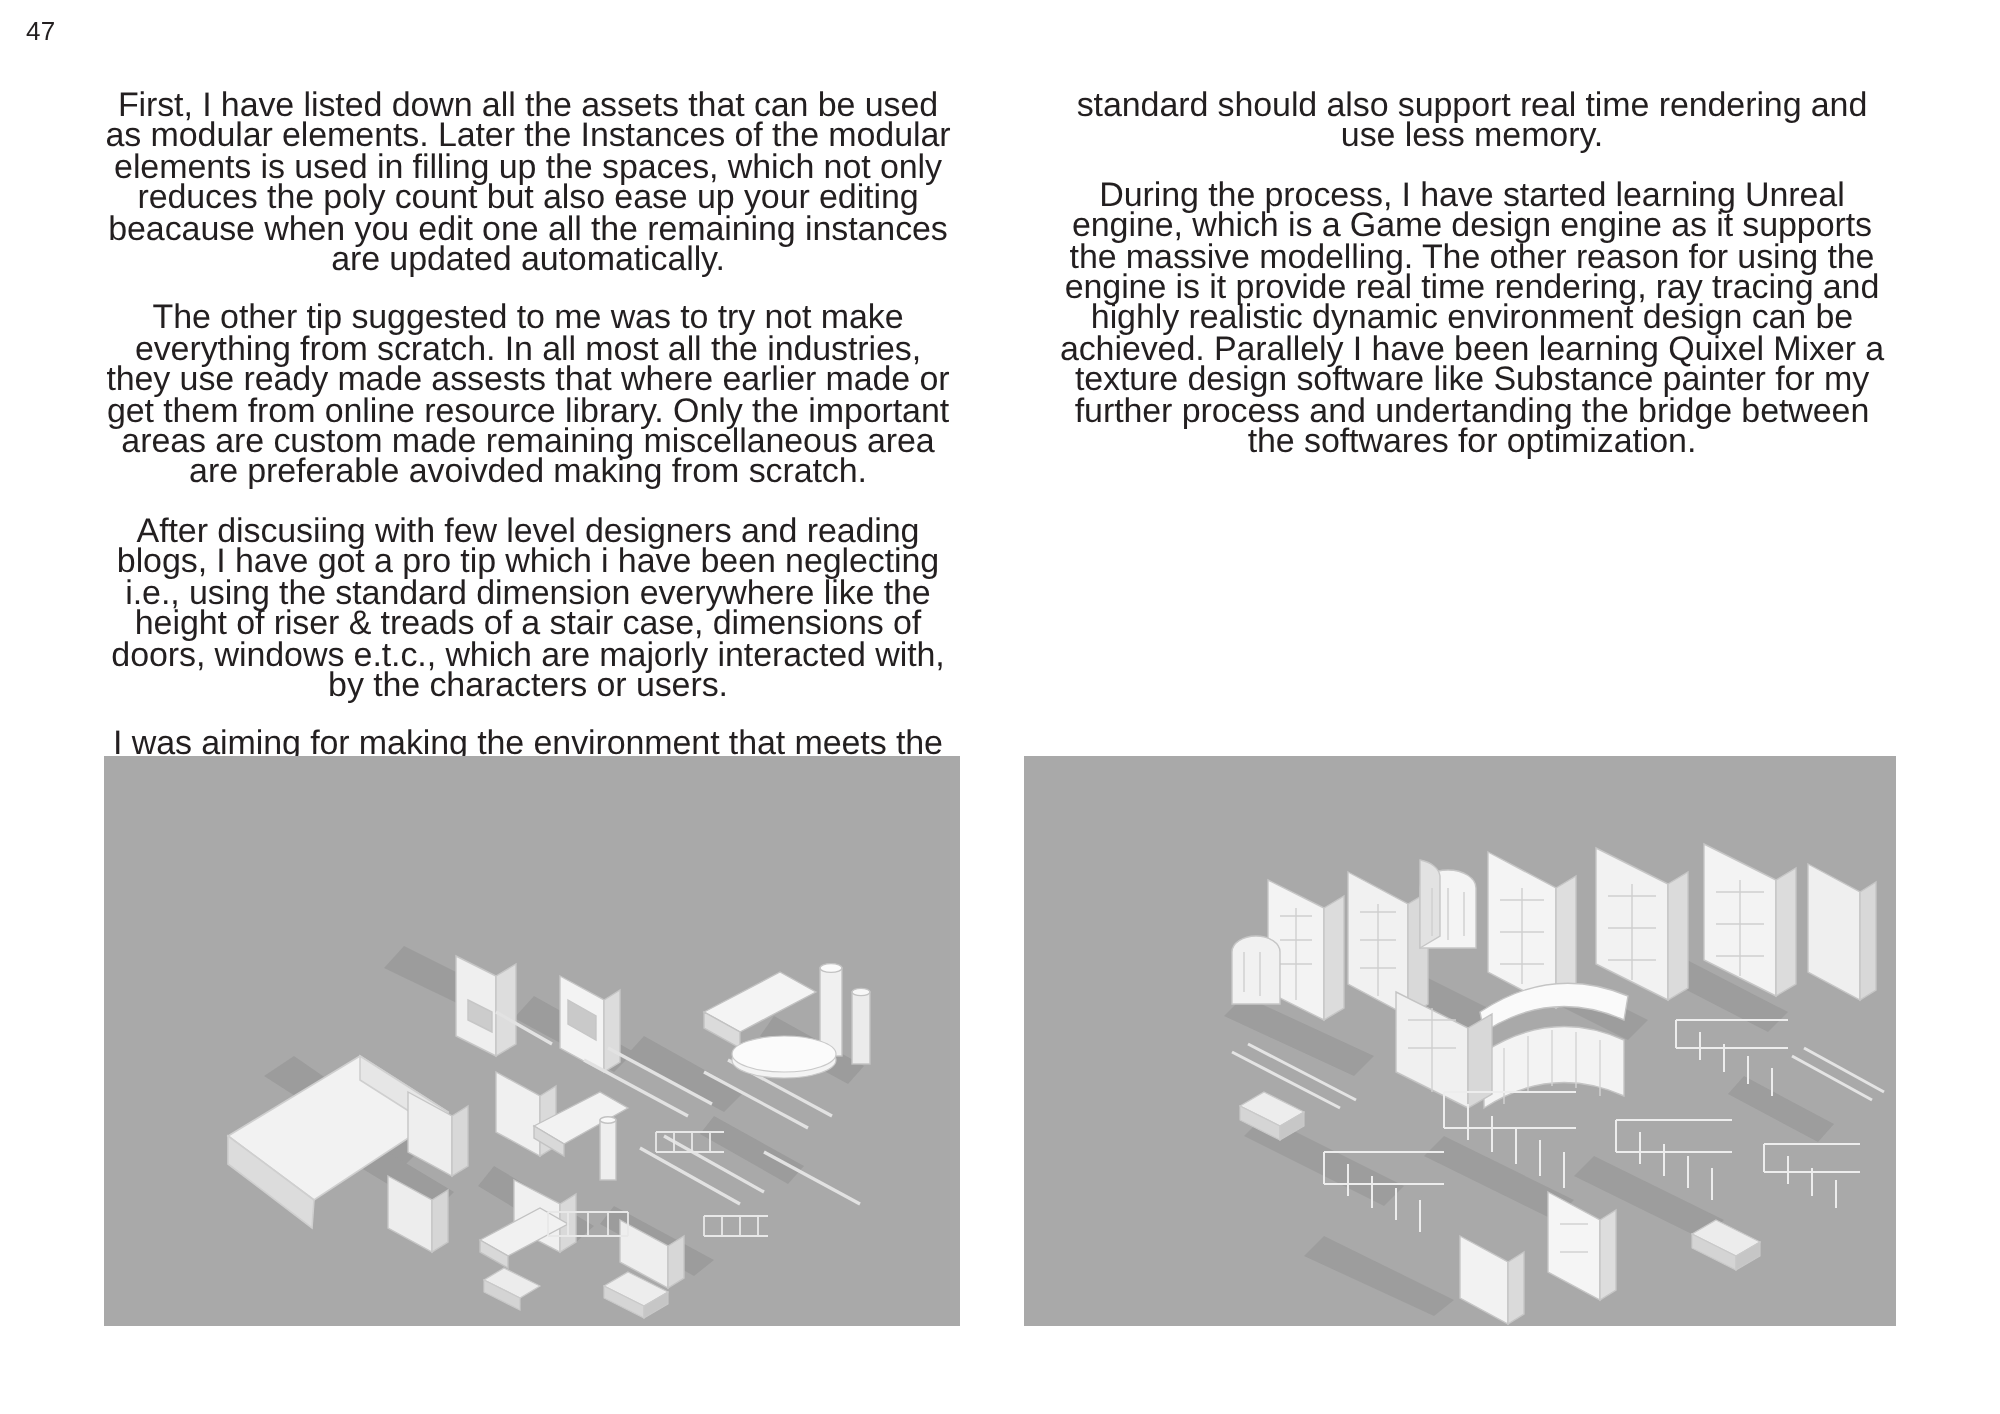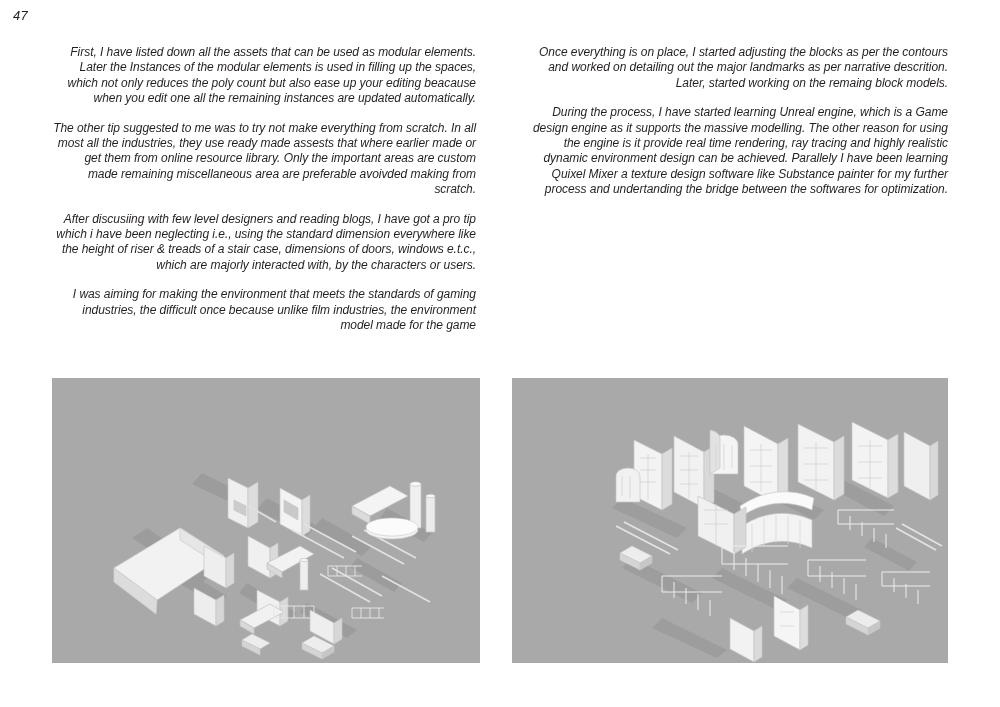--- a/index.html
+++ b/index.html
@@ -12,21 +12,20 @@
     background: #ffffff;
     font-family: "Liberation Sans", sans-serif;
     color: #231f20;
     overflow: hidden;
   }
   .page {
     position: relative;
     width: 1000px;
     height: 578px;
     box-sizing: border-box;
-    font-style: italic;
   }
   .page-number {
     position: absolute;
     left: 13px;
     top: 8px;
     font-size: 13px;
     color: #231f20;
     letter-spacing: 0.2px;
   }
   .columns {
@@ -35,24 +34,24 @@
     top: 45px;
     width: 896px;
     display: flex;
     gap: 48px;
   }
   .col {
     width: 424px;
   }
   .col p {
     margin: 0 0 14px 0;
-    font-size: 12px;
+    font-size: 17px;
     line-height: 15.4px;
     color: #231f20;
-    text-align: right;
+    text-align: center;
     letter-spacing: -0.05px;
   }
   .col p:last-child {
     margin-bottom: 0;
   }
   .figures {
     position: absolute;
     left: 0;
     top: 378px;
     width: 1000px;
@@ -89,21 +88,21 @@
   <div class="page-number">47</div>
 
   <div class="columns">
     <div class="col">
       <p>First, I have listed down all the assets that can be used as modular elements. Later the Instances of the modular elements is used in filling up the spaces, which not only reduces the poly count but also ease up your editing beacause when you edit one all the remaining instances are updated automatically.</p>
       <p>The other tip suggested to me was to try not make everything from scratch. In all most all the industries, they use ready made assests that where earlier made or get them from online resource library. Only the important areas are custom made remaining miscellaneous area are preferable avoivded making from scratch.</p>
       <p>After discusiing with few level designers and reading blogs, I have got a pro tip which i have been neglecting i.e., using the standard dimension everywhere like the height of riser &amp; treads of a stair case, dimensions of doors, windows e.t.c., which are majorly interacted with, by the characters or users.</p>
       <p>I was aiming for making the environment that meets the standards of gaming industries, the difficult once because unlike film industries, the environment model made for the game</p>
     </div>
     <div class="col">
-      <p>Once everything is on place, I started adjusting the blocks as per the contours and worked on detailing out the major landmarks as per narrative descrition. Later, started working on the remaing block models.</p>
+      <p>standard should also support real time rendering and use less memory.</p>
       <p>During the process, I have started learning Unreal engine, which is a Game design engine as it supports the massive modelling. The other reason for using the engine is it provide real time rendering, ray tracing and highly realistic dynamic environment design can be achieved. Parallely I have been learning Quixel Mixer a texture design software like Substance painter for my further process and undertanding the bridge between the softwares for optimization.</p>
     </div>
   </div>
 
   <div class="figures">
 
     <div class="figure left">
       <svg viewBox="0 0 428 285" preserveAspectRatio="none">
         <rect x="0" y="0" width="428" height="285" fill="#a9a9a9"></rect>
         <g fill="#9a9a9a" opacity="0.85">

